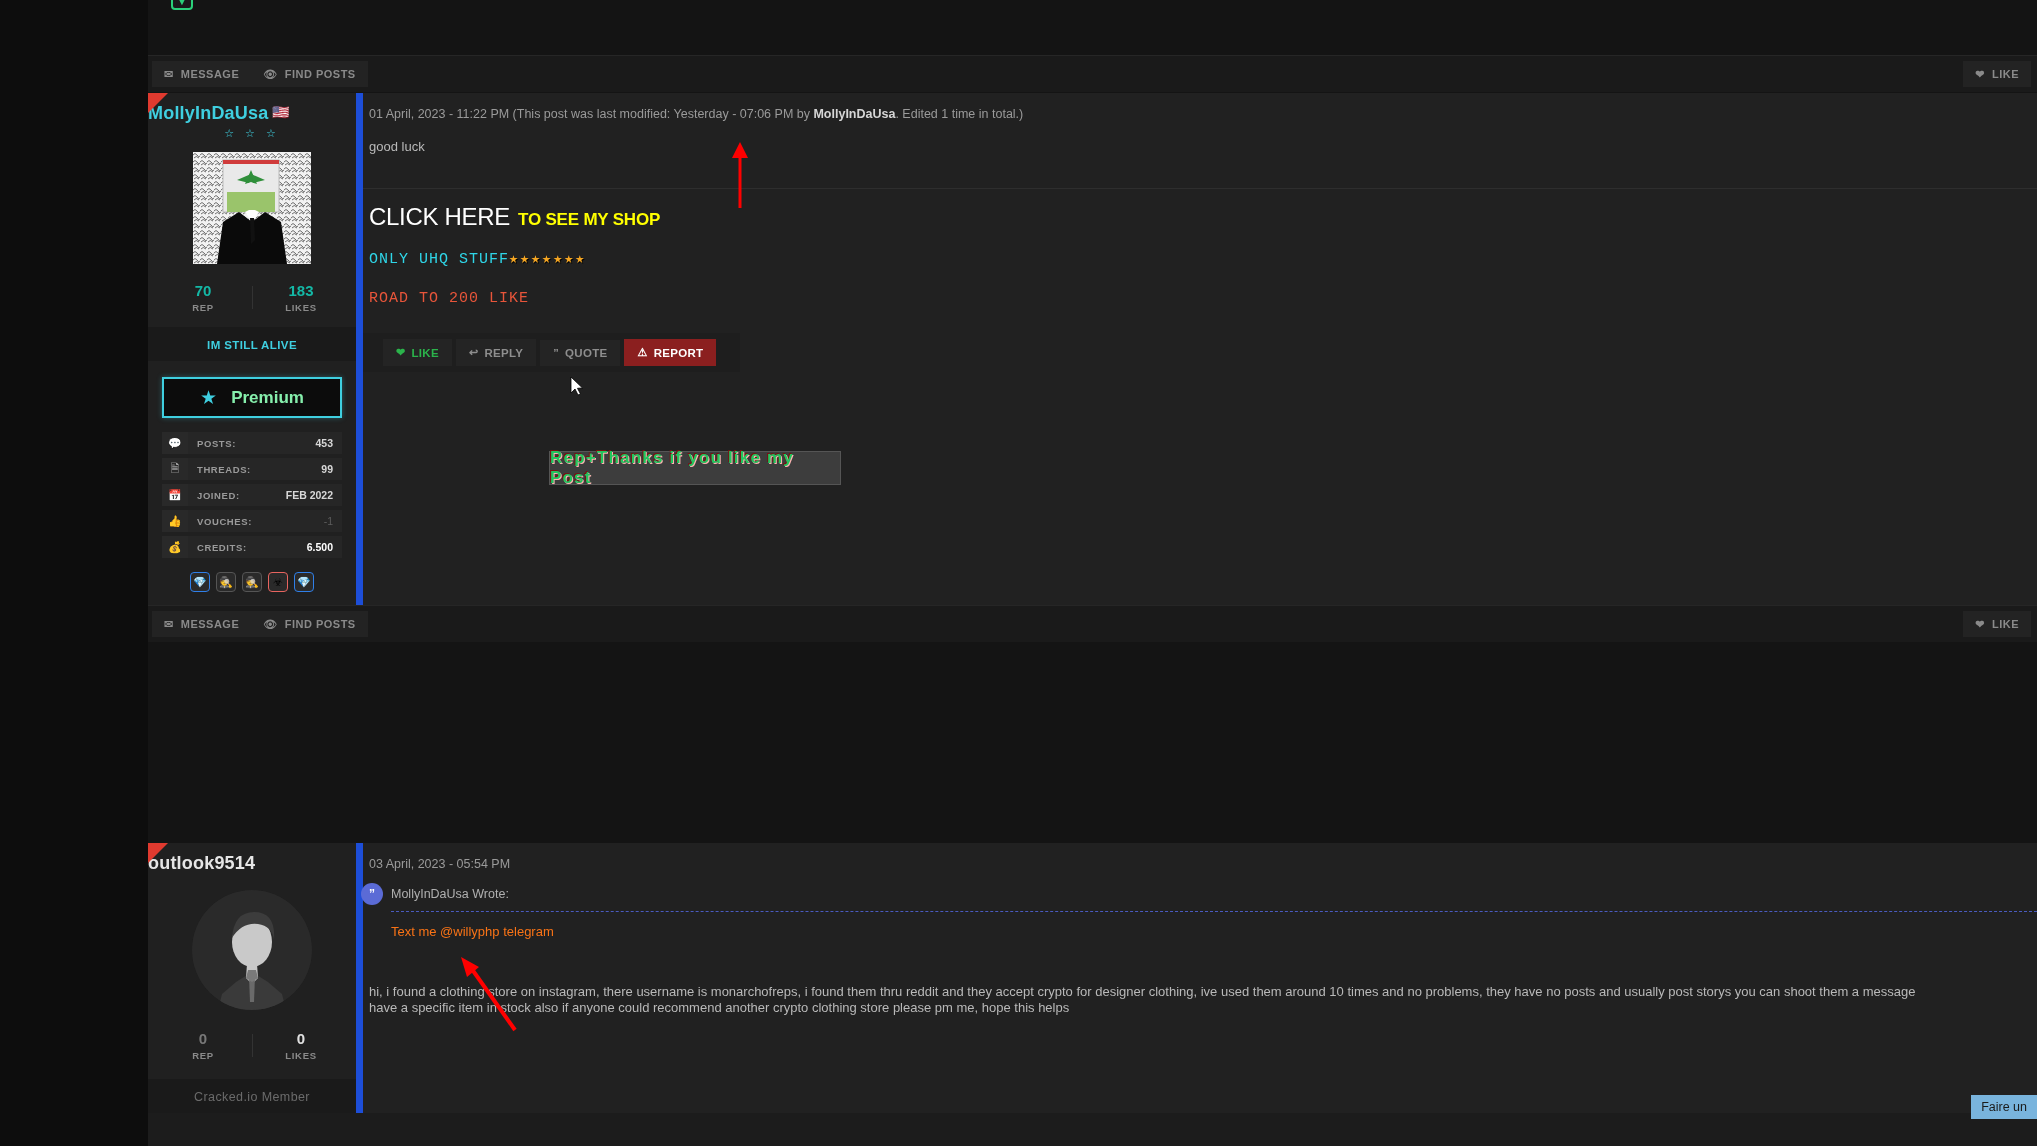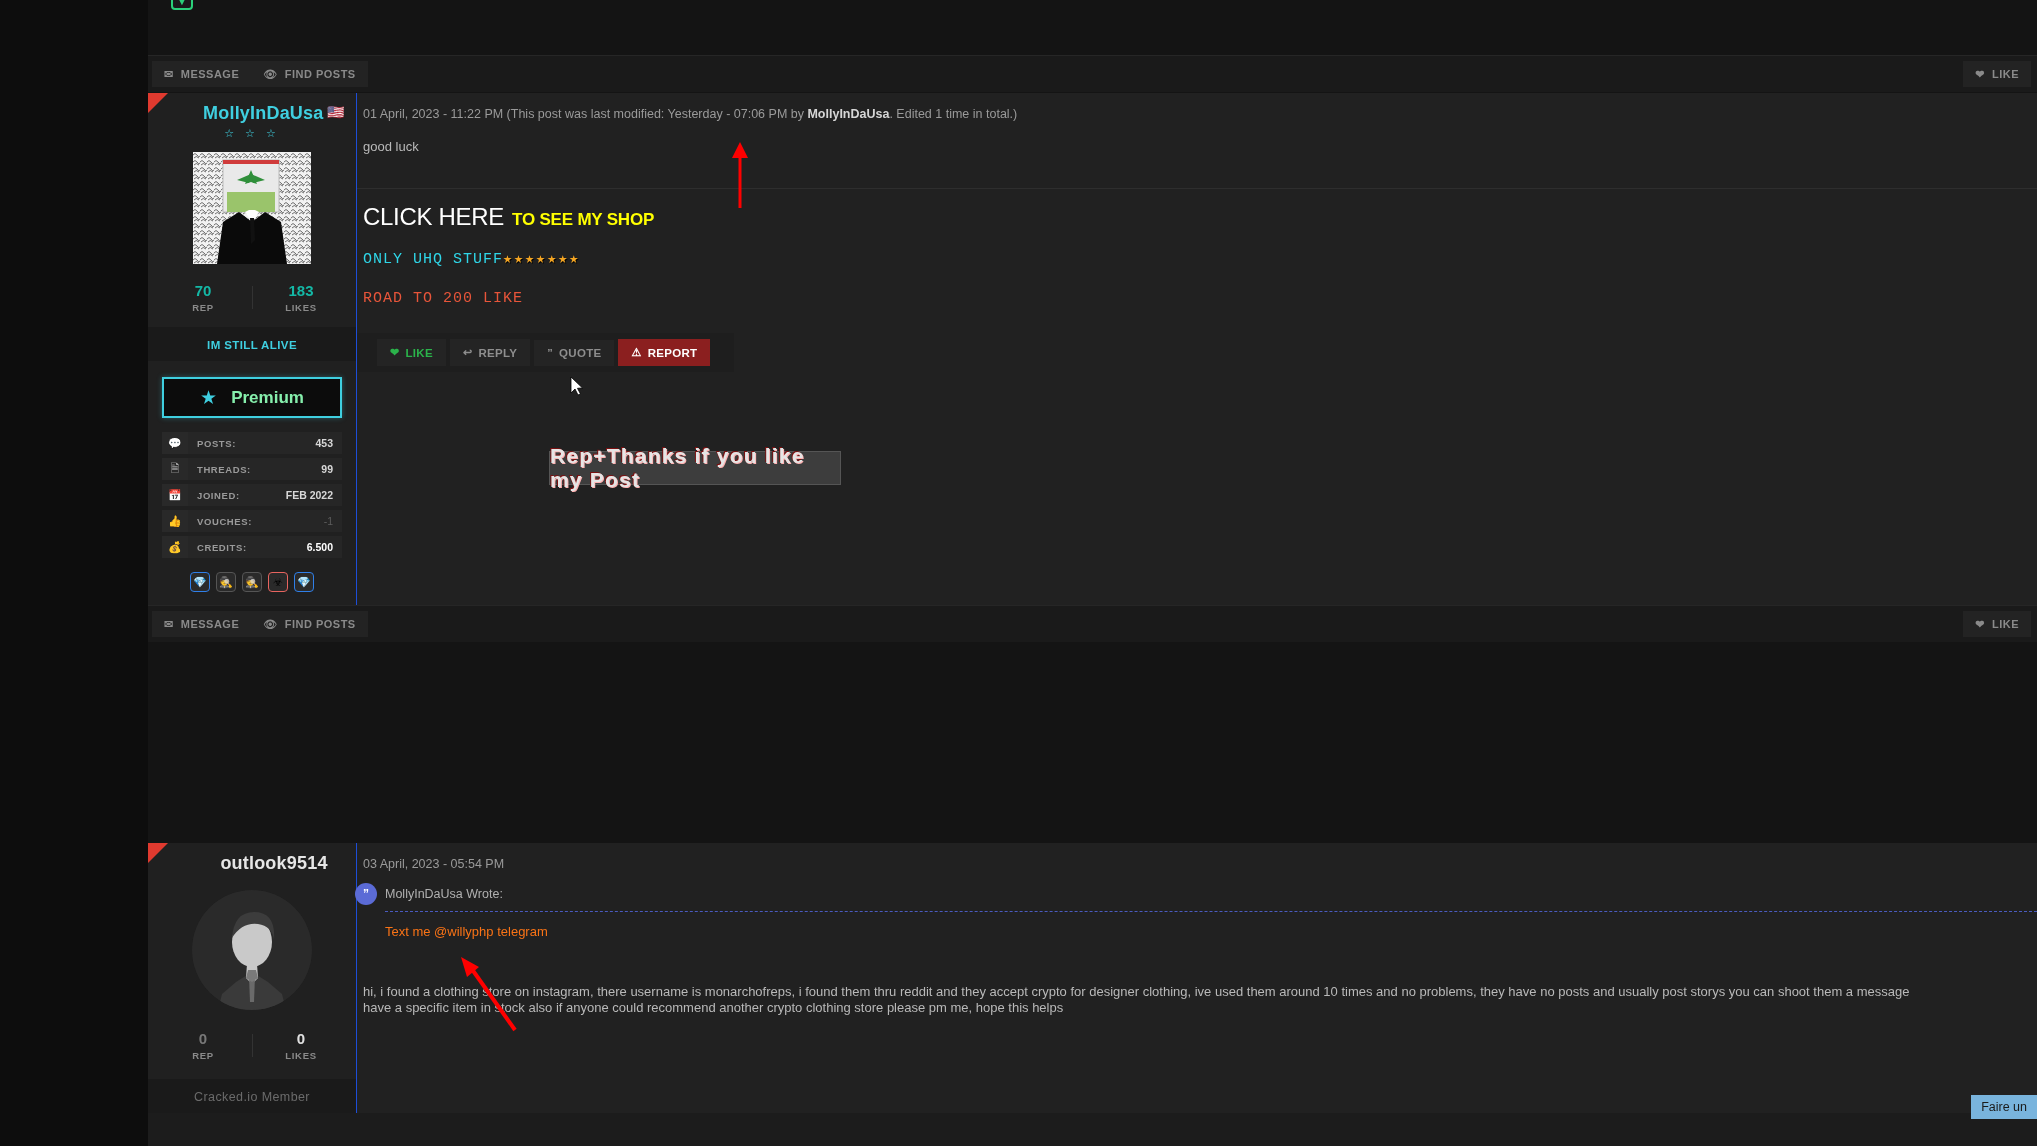--- a/index.html
+++ b/index.html
@@ -11,28 +11,28 @@
   }
   .page { position: relative; width: 2037px; height: 1146px; background:#141414; }
 
   
   .gutter-l { position:absolute; left:0; top:0; width:148px; height:1146px; background:#0d0d0d; }
 
   
   .post { position:absolute; left:148px; width:1889px; background:#1c1c1c; }
   .post-inner { display:flex; }
   .sidebar { width:208px; flex:0 0 208px; background:#202020; position:relative; }
-  .content { flex:1 1 auto; background:#212121; border-left:1px solid #1d4ed8; padding:14px 0 0 0; }
+  .content { flex:1 1 auto; background:#212121; border-left:7px solid #1d4ed8; padding:14px 0 0 0; }
 
   
   .corner-flag { position:absolute; left:0; top:0; width:0; height:0;
      border-top:20px solid #e03a2f; border-right:20px solid transparent; }
 
   
-  .uname-row { text-align:center; padding-top:10px;margin-left:44px; }
+  .uname-row { padding-top:10px; }
   .uname { font-size:18px; font-weight:700; letter-spacing:.2px; }
   .uname.cyan { color:#3fcfe0; }
   .uname.white { color:#e6e6e6; }
   .flag-emoji { font-size:14px; margin-left:4px; vertical-align:2px; }
   .stars { text-align:center; margin-top:3px; color:#3fcfe0; font-size:11px; letter-spacing:4px; }
 
   
   .avatar-wrap { display:flex; justify-content:center; margin-top:12px; }
   .avatar-sq { width:118px; height:112px; background:#ddd; overflow:hidden; position:relative; }
   .avatar-circ { width:120px; height:120px; border-radius:50%; background:#252525; position:relative; overflow:hidden; }
@@ -100,22 +100,22 @@
   .abtn { display:flex; align-items:center; gap:6px; padding:7px 13px; background:#242424; margin-right:4px;
           font-size:11.5px; font-weight:600; letter-spacing:.3px; color:#8e8e8e; cursor:pointer; }
   .abtn.like { color:#2bb34b; background:#242424; }
   .abtn.like .ic { color:#2bb34b; }
   .abtn.report { background:#8b1f1f; color:#ffffff; }
   .abtn .ic { font-size:11px; }
 
   
   .repbanner { position:absolute; width:292px; height:34px; background:#3d3d3d; border:1px solid #555;
                display:flex; align-items:center; justify-content:center; }
-  .repbanner span { font-family:"Liberation Sans",sans-serif; font-weight:700; font-size:21px;
-                    color:#e5e5e5; letter-spacing:1.2px; text-shadow:1px 1px 0 #ffb3b3, -1px -1px 0 #7a1010; }
+  .repbanner span { font-family:"Liberation Sans",sans-serif; font-weight:700; font-size:17px;
+                    color:#22c55e; letter-spacing:1.2px; text-shadow:1px 1px 0 #ffb3b3, -1px -1px 0 #7a1010; }
 
   
   .quote { margin-top:16px; position:relative; padding-left:22px; }
   .qicon { position:absolute; left:-2px; top:-4px; width:22px; height:22px; border-radius:50%;
            background:#5b6bd6; color:#fff; font-size:12px; font-weight:700;
            display:flex; align-items:center; justify-content:center; }
   .qhead { font-size:12.5px; color:#b0b0b0; padding-left:6px; }
   .qsep { border-top:1px dashed #4a5bbf; margin:10px 0 0 6px; }
   .qtext { font-size:13px; color:#f97316; padding:12px 0 0 6px; }
 

